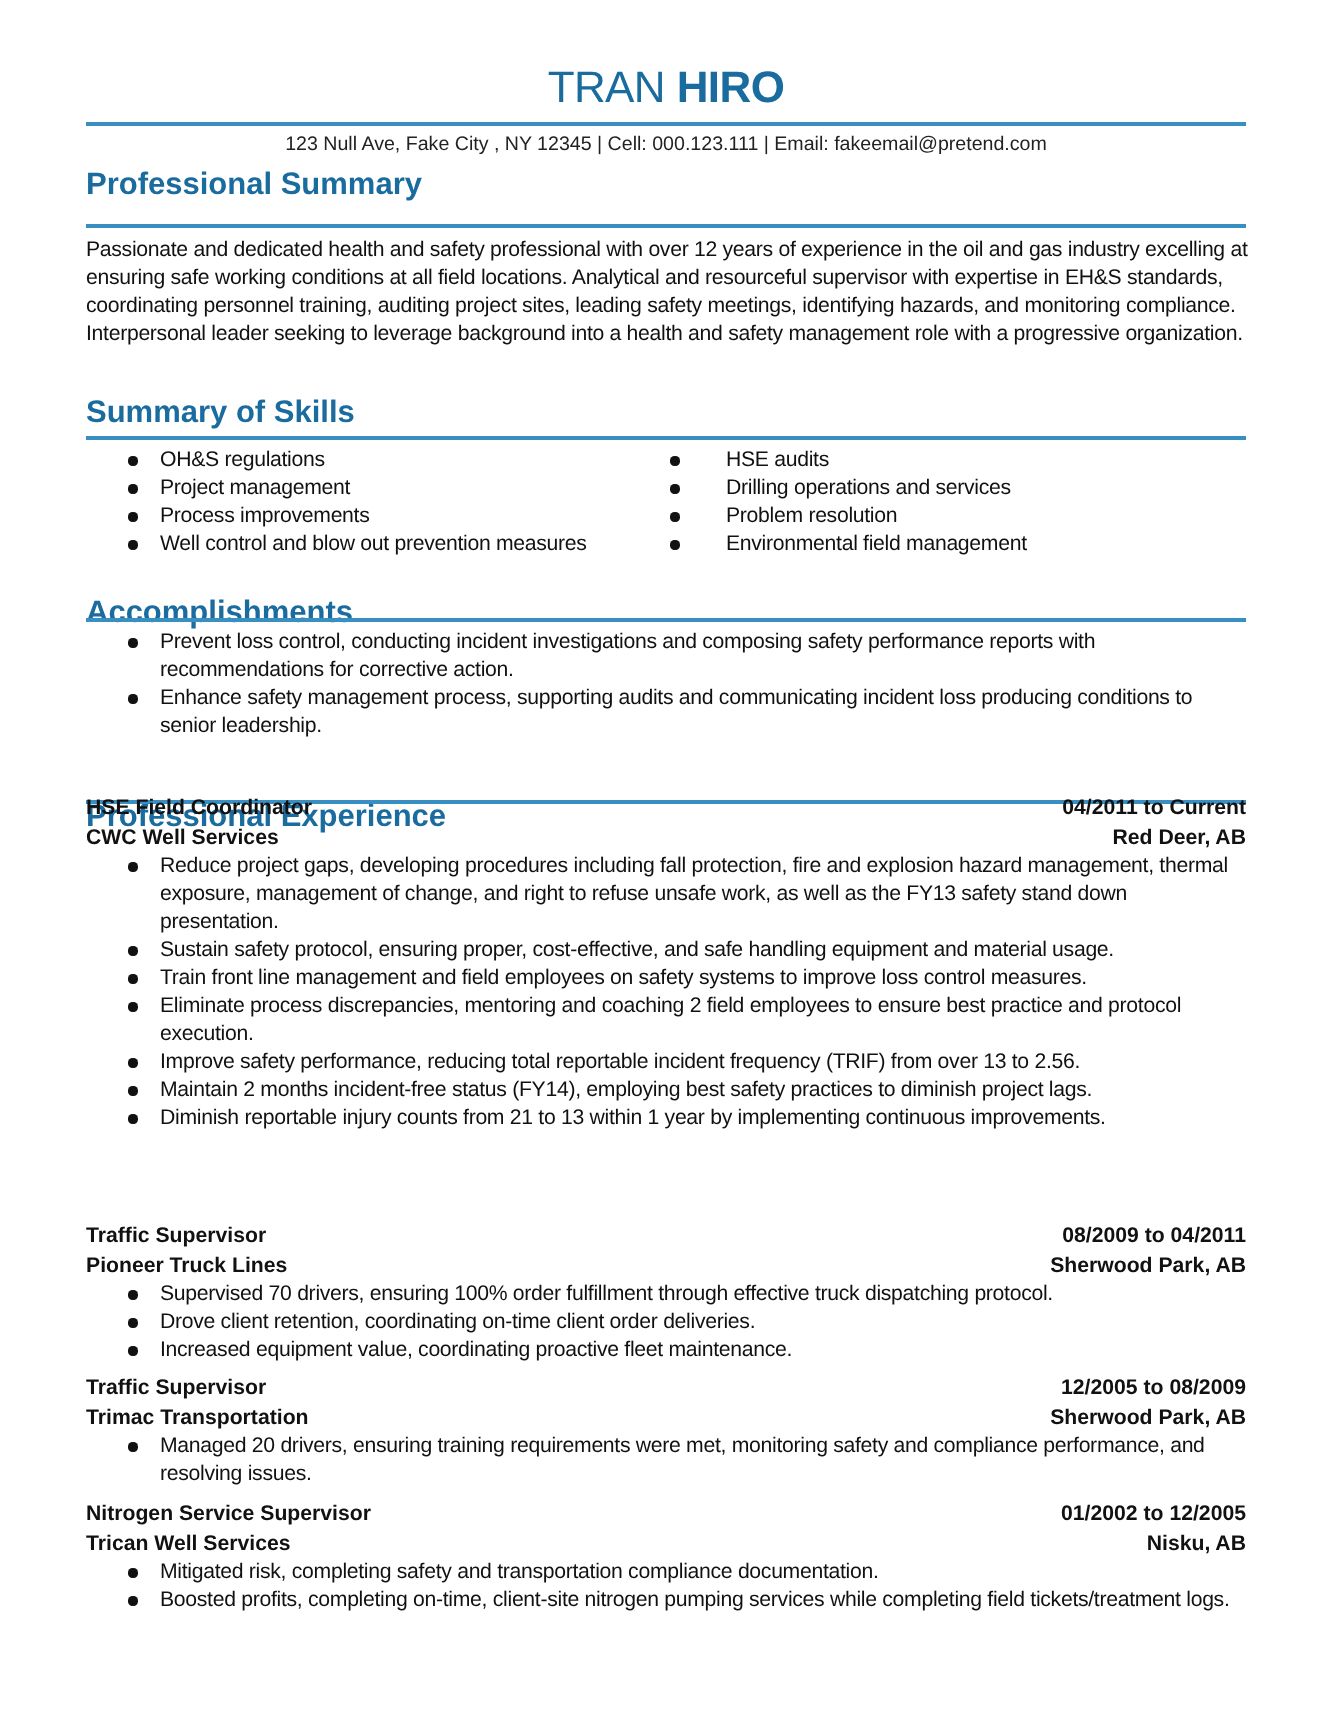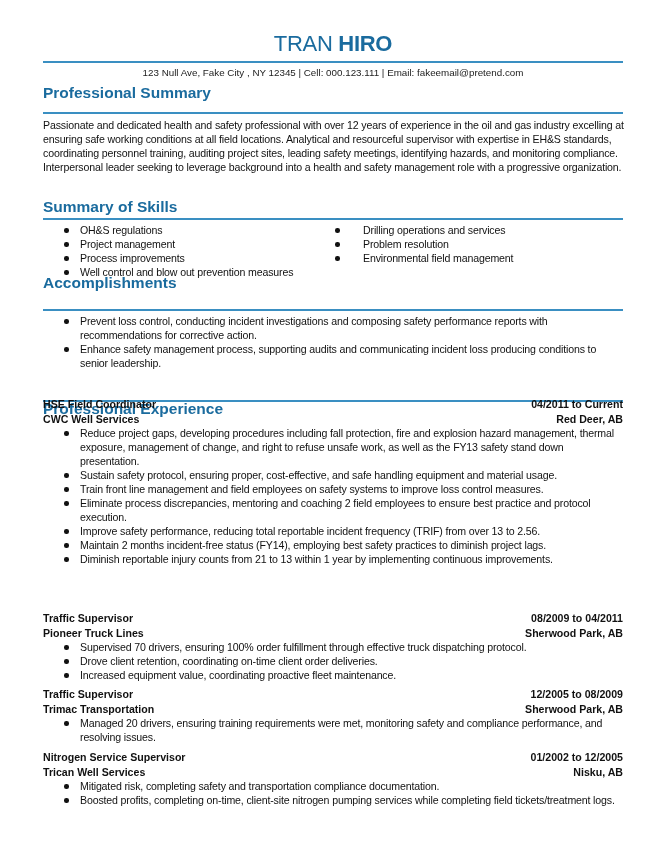--- a/index.html
+++ b/index.html
@@ -64,27 +64,28 @@
   <div class="sec-title" style="top:198px;">Summary of Skills</div>
   <div class="rule" style="top:218px;"></div>
   <div class="skills">
     <ul>
       <li>OH&amp;S regulations</li>
       <li>Project management</li>
       <li>Process improvements</li>
       <li>Well control and blow out prevention measures</li>
     </ul>
     <ul>
+      <li>HSE audits</li>
       <li>Drilling operations and services</li>
       <li>Problem resolution</li>
       <li>Environmental field management</li>
     </ul>
   </div>
 
-  <div class="sec-title" style="top:274px;">Accomplishments</div>
+  <div class="sec-title" style="top:298px;">Accomplishments</div>
   <div class="rule" style="top:309px;"></div>
   <ul class="acc">
     <li>Prevent loss control, conducting incident investigations and composing safety performance reports with recommendations for corrective action.</li>
     <li>Enhance safety management process, supporting audits and communicating incident loss producing conditions to senior leadership.</li>
   </ul>
 
   <div class="sec-title" style="top:400px;">Professional Experience</div>
   <div class="rule" style="top:400px;"></div>
 
   <div class="job" style="top:397px;">

